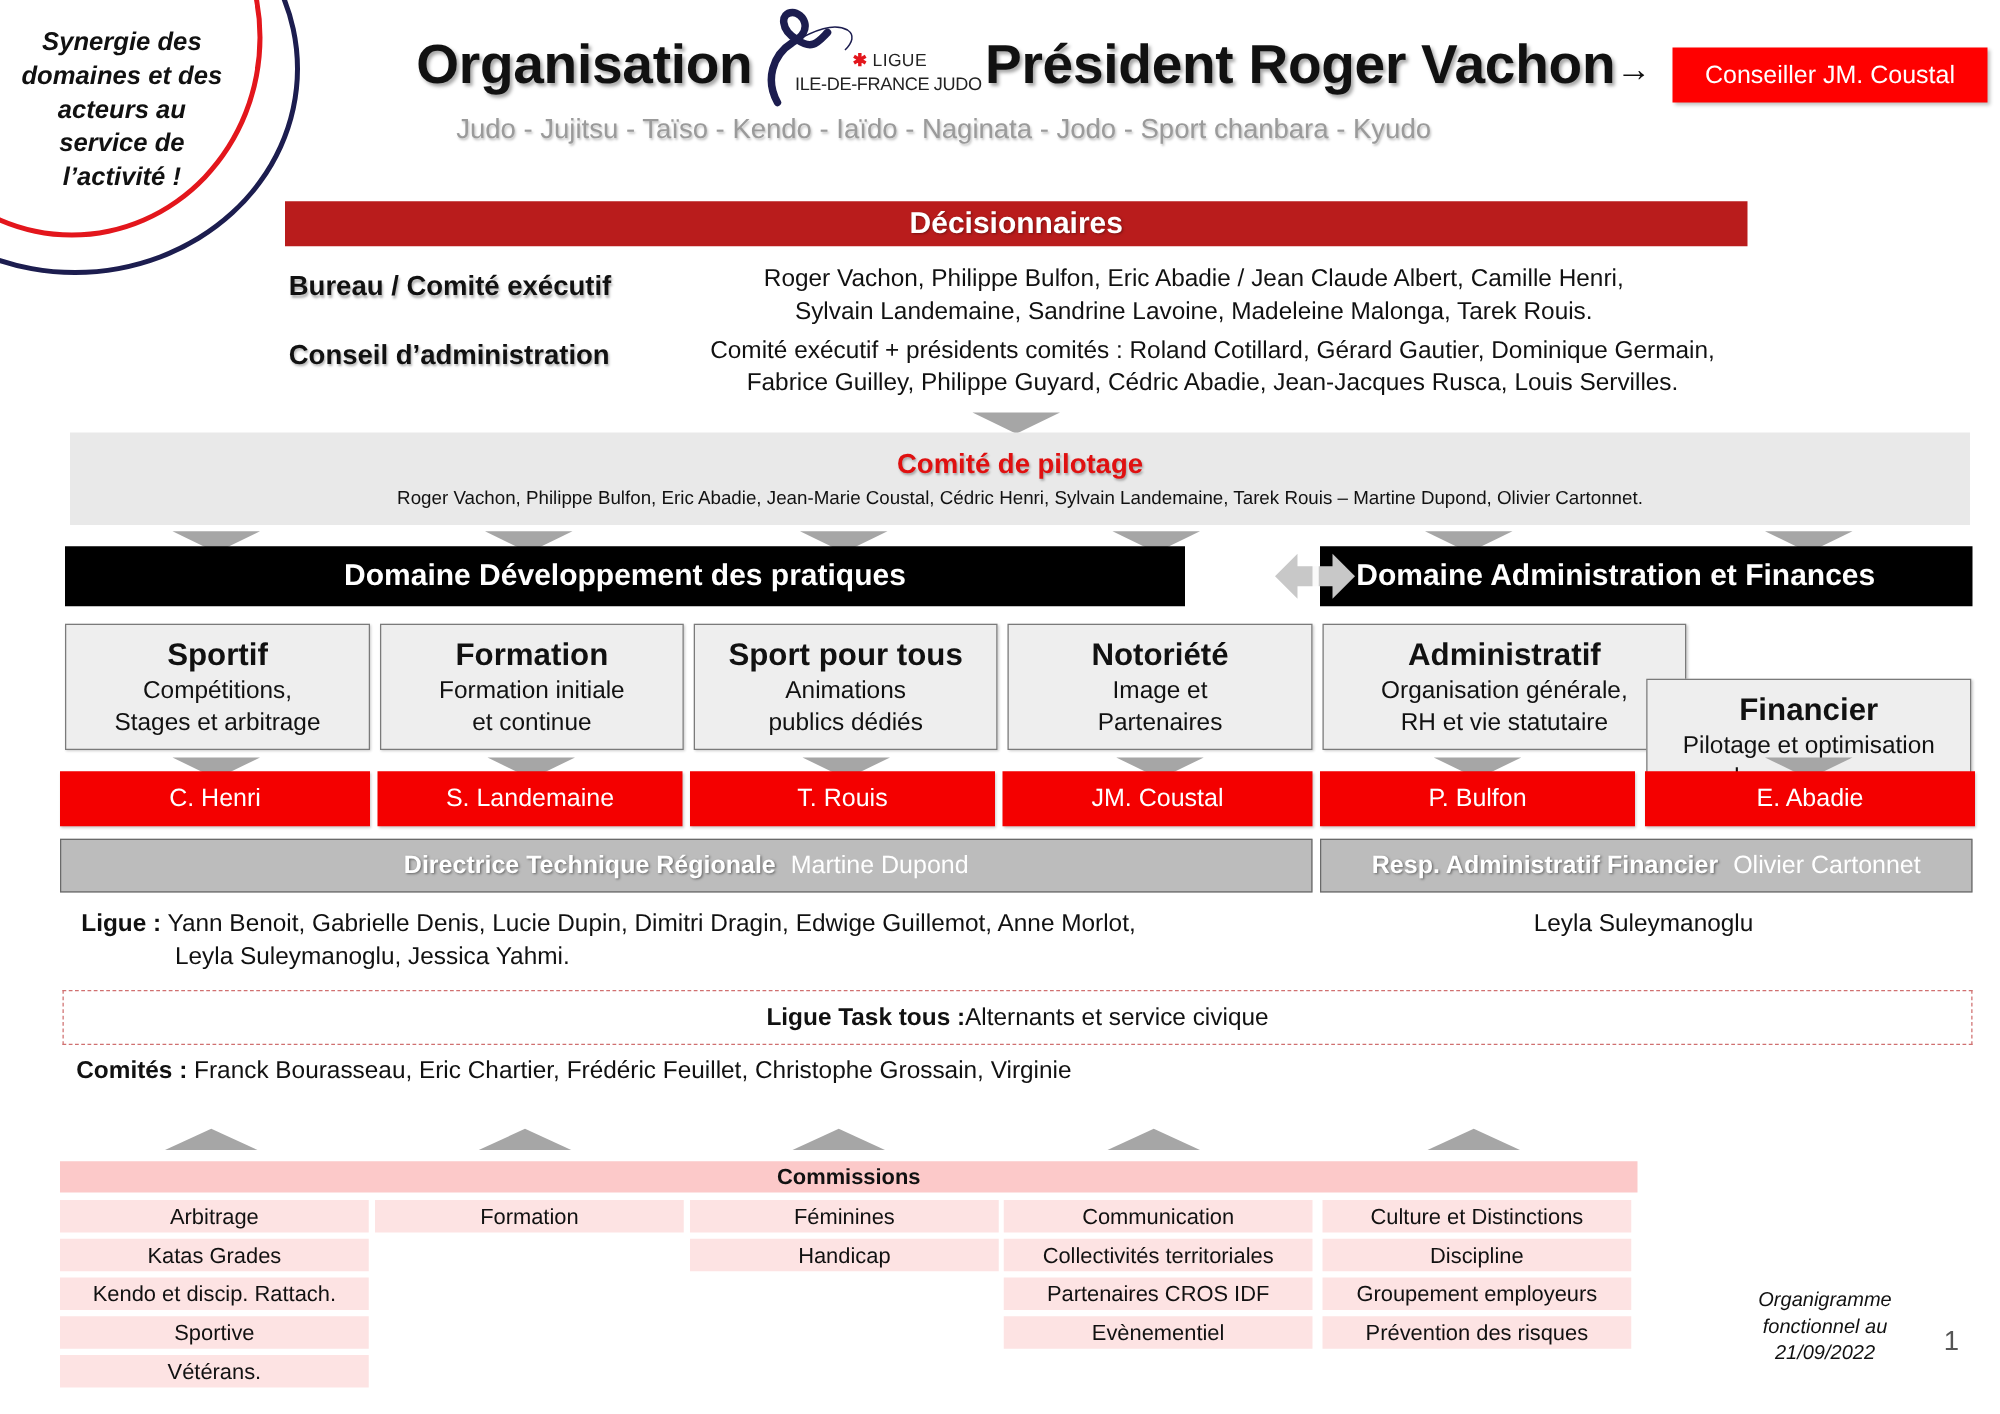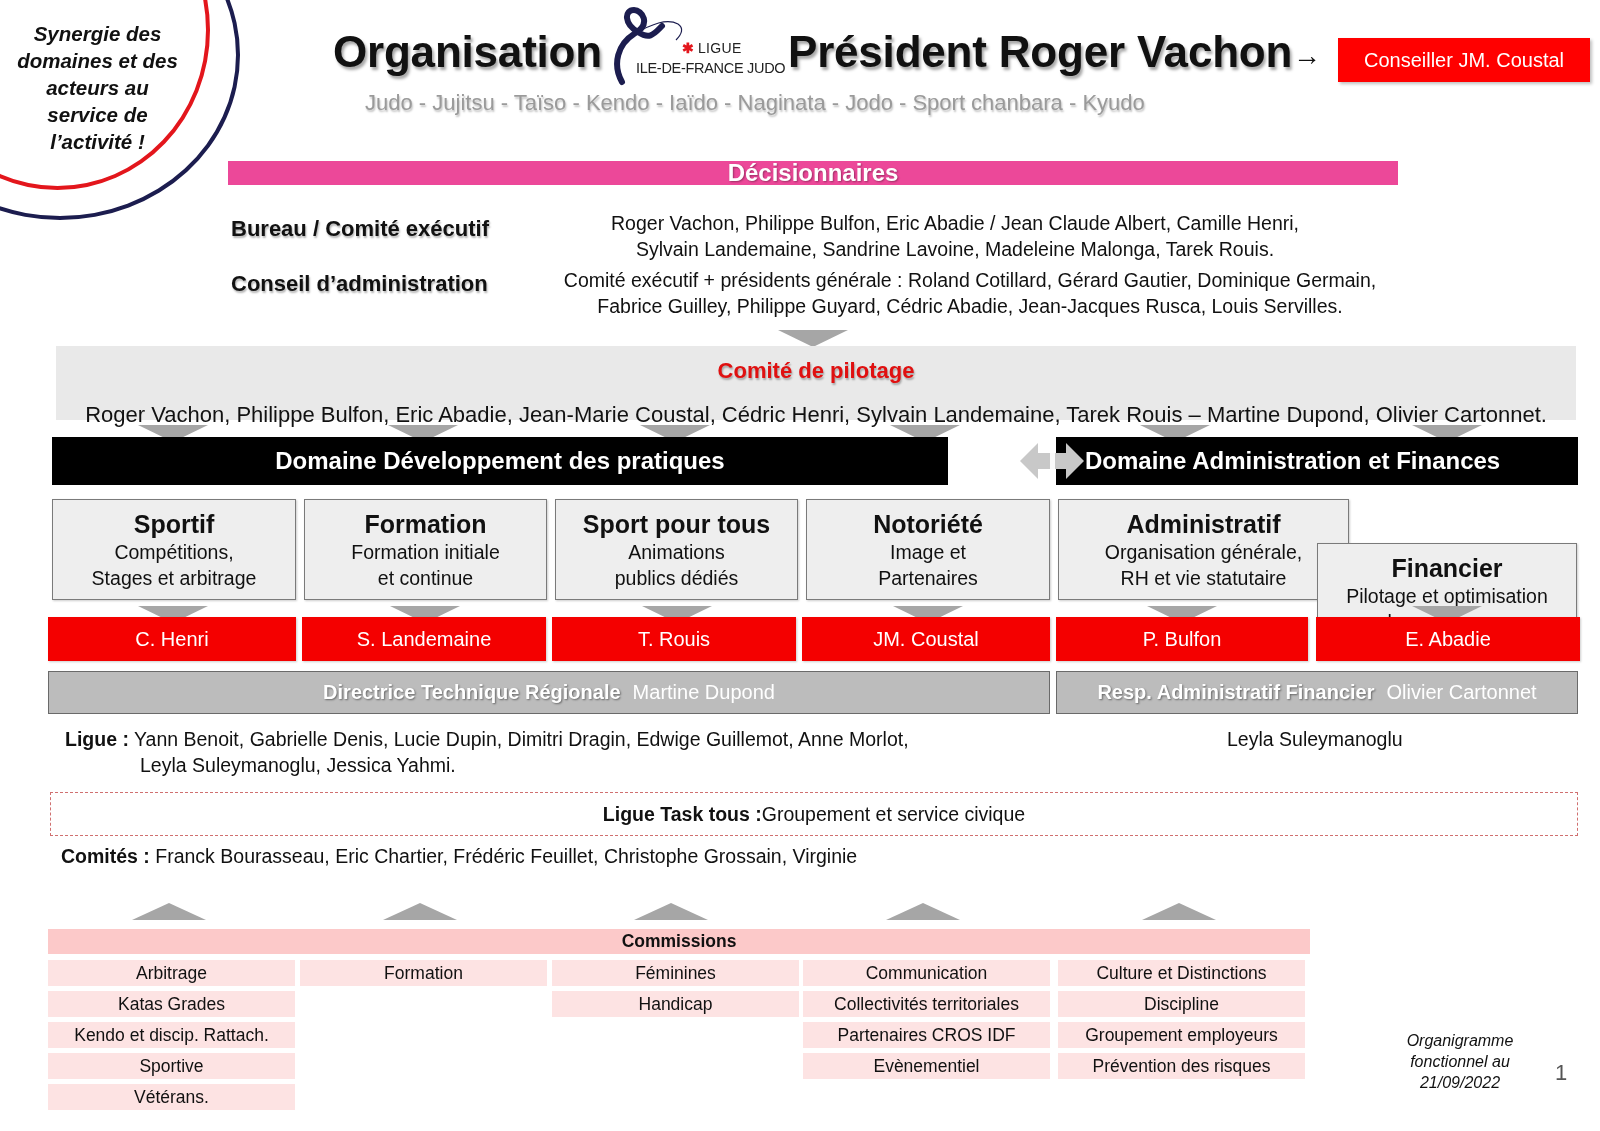--- a/index.html
+++ b/index.html
@@ -18,36 +18,36 @@
     .title-left { left: 333px; top: 27px; }
     .title-right { left: 788px; top: 27px; }
     .logo { left: 612px; top: 4px; width: 165px; height: 82px; }
     .logo-ligue { left: 682px; top: 40px; font-size: 14px; color: #222; letter-spacing: 0.3px; }
     .logo-idf { left: 636px; top: 60px; font-size: 14.5px; color: #222; letter-spacing: -0.3px; white-space: nowrap; }
     .arrow-right { left: 1293px; top: 40px; font-size: 28px; color: #111; }
     .conseiller { left: 1338px; top: 38px; width: 252px; height: 44px; background: #f00; color: #fff; font-size: 20px; display: flex; align-items: center; justify-content: center; box-shadow: 2px 2px 3px rgba(0,0,0,0.25); }
     .disciplines { left: 365px; top: 90px; font-size: 22px; color: #9a9a9a; text-shadow: 1px 2px 2px rgba(0,0,0,0.25); white-space: nowrap; }
 
     
-    .dec-bar { left: 228px; top: 161px; width: 1170px; height: 24px; background: #ec4899; color: #fff; font-weight: bold; font-size: 24px; display: flex; align-items: center; justify-content: center; text-shadow: 1px 1px 2px rgba(0,0,0,0.35); }
+    .dec-bar { left: 228px; top: 161px; width: 1170px; height: 36px; background: #b91c1c; color: #fff; font-weight: bold; font-size: 24px; display: flex; align-items: center; justify-content: center; text-shadow: 1px 1px 2px rgba(0,0,0,0.35); }
     .row-label { font-weight: bold; font-size: 22px; color: #111; text-shadow: 1px 2px 2px rgba(0,0,0,0.3); white-space: nowrap; }
     .row-text { font-size: 19.5px; line-height: 26px; text-align: center; color: #111; white-space: nowrap; }
     .bureau-label { left: 231px; top: 216px; }
     .bureau-text { left: 540px; top: 210px; width: 830px; }
     .conseil-label { left: 231px; top: 271px; }
     .conseil-text { left: 530px; top: 267px; width: 880px; }
 
     
     .tri-down { width: 0; height: 0; border-left: 35px solid transparent; border-right: 35px solid transparent; border-top: 17px solid #a6a6a6; }
     .tri-up { width: 0; height: 0; border-left: 37px solid transparent; border-right: 37px solid transparent; border-bottom: 17px solid #a6a6a6; }
 
     
     .pilot { left: 56px; top: 346px; width: 1520px; height: 74px; background: #e9e9e9; text-align: center; }
     .pilot-title { display: block; margin-top: 12px; font-weight: bold; font-size: 22px; color: #e01010; text-shadow: 1px 2px 2px rgba(0,0,0,0.3); }
-    .pilot-text { display: block; margin-top: 18px; font-size: 22px; color: #111; white-space: nowrap; }
+    .pilot-text { display: block; margin-top: 6px; font-size: 15px; color: #111; white-space: nowrap; }
 
     
     .domain-bar { top: 437px; height: 48px; background: #000; color: #fff; font-weight: bold; font-size: 24px; display: flex; align-items: center; }
     .domain-dev { left: 52px; width: 896px; justify-content: center; }
     .domain-adm { left: 1056px; width: 522px; padding-left: 29px; }
     .dbl-arrow { left: 1018px; top: 437px; width: 68px; height: 48px; }
 
     
     .pole { top: 499px; height: 101px; background: #eeeeee; border: 1.5px solid #7a7a7a; text-align: center; box-shadow: 1px 1px 2px rgba(0,0,0,0.2); }
     .pole-title { display: block; margin-top: 10px; font-weight: bold; font-size: 25px; color: #111; }
@@ -106,21 +106,21 @@
 <div class="abs disciplines">Judo - Jujitsu - Taïso - Kendo - Iaïdo - Naginata - Jodo - Sport chanbara - Kyudo</div>
 
 <div class="abs dec-bar">Décisionnaires</div>
 <div class="abs row-label bureau-label">Bureau / Comité exécutif</div>
 <div class="abs row-text bureau-text">
   <div>Roger Vachon, Philippe Bulfon, Eric Abadie / Jean Claude Albert, Camille Henri,</div>
   <div>Sylvain Landemaine, Sandrine Lavoine, Madeleine Malonga, Tarek Rouis.</div>
 </div>
 <div class="abs row-label conseil-label">Conseil d’administration</div>
 <div class="abs row-text conseil-text">
-  <div>Comité exécutif + présidents générale : Roland Cotillard, Gérard Gautier, Dominique Germain,</div>
+  <div>Comité exécutif + présidents comités : Roland Cotillard, Gérard Gautier, Dominique Germain,</div>
   <div>Fabrice Guilley, Philippe Guyard, Cédric Abadie, Jean-Jacques Rusca, Louis Servilles.</div>
 </div>
 
 <div class="abs tri-down" style="left:778px; top:330px;"></div>
 
 <div class="abs pilot">
   <span class="pilot-title">Comité de pilotage</span>
   <span class="pilot-text">Roger Vachon, Philippe Bulfon, Eric Abadie, Jean-Marie Coustal, Cédric Henri, Sylvain Landemaine, Tarek Rouis – Martine Dupond, Olivier Cartonnet.</span>
 </div>
 
@@ -194,21 +194,21 @@
 </div>
 
 <div class="abs people ligue-block">
   <div><b>Ligue :</b><span> Yann Benoit, Gabrielle Denis, Lucie Dupin, Dimitri Dragin, Edwige Guillemot, Anne Morlot,</span></div>
   <div class="ligue-l2">Leyla Suleymanoglu, Jessica Yahmi.</div>
 </div>
 <div class="abs leyla-right">Leyla Suleymanoglu</div>
 
 <div class="abs taskforce">
   <b>Ligue Task tous :</b>
-    <span> Groupement et service civique</span>
+    <span> Alternants et service civique</span>
 </div>
 
 <div class="abs people comites-block">
   <div><b>Comités :</b><span> Franck Bourasseau, Eric Chartier, Frédéric Feuillet, Christophe Grossain, Virginie</span></div>
 </div>
 
 <div class="abs tri-up" style="left:132px; top:903px;"></div>
 <div class="abs tri-up" style="left:383px; top:903px;"></div>
 <div class="abs tri-up" style="left:634px; top:903px;"></div>
 <div class="abs tri-up" style="left:886px; top:903px;"></div>

